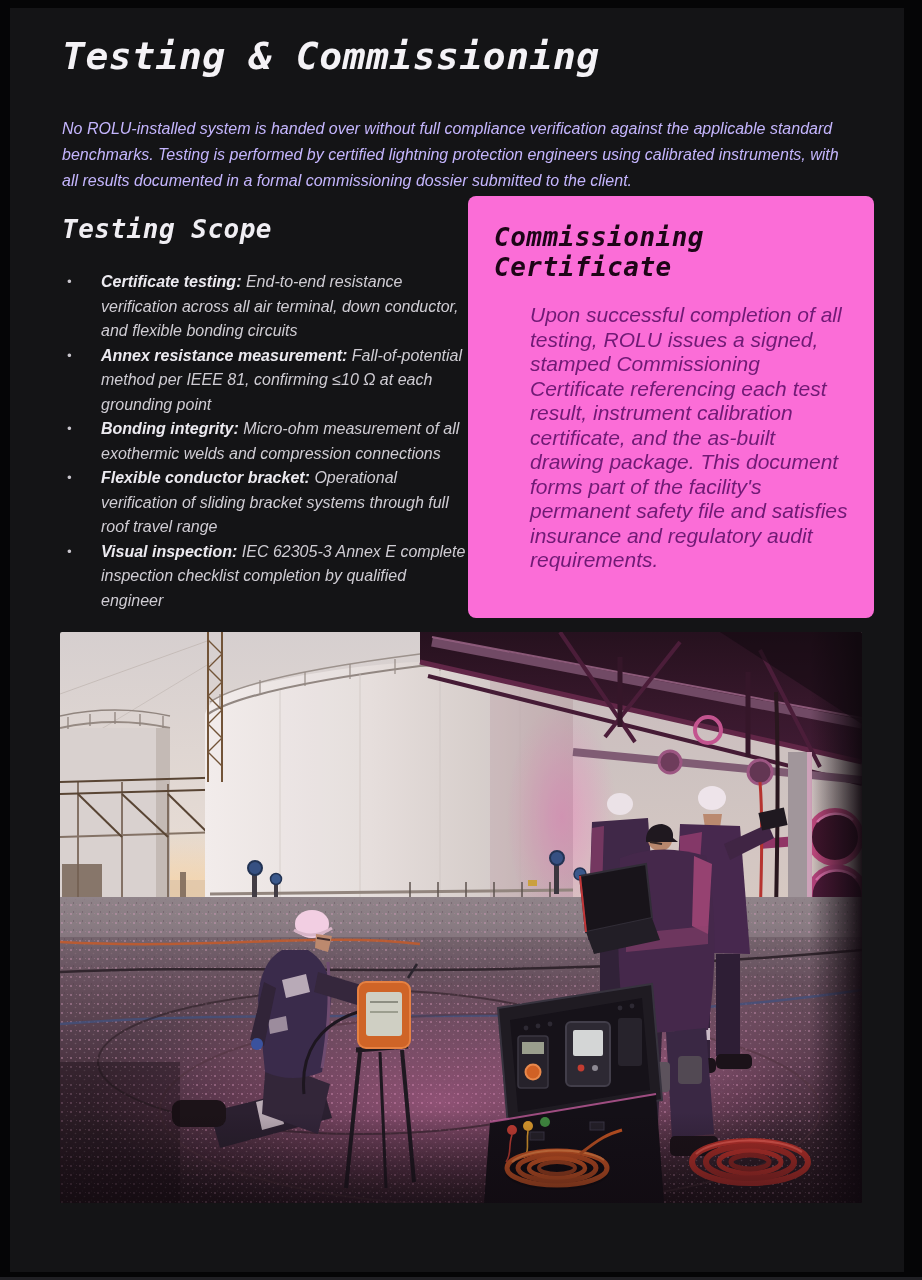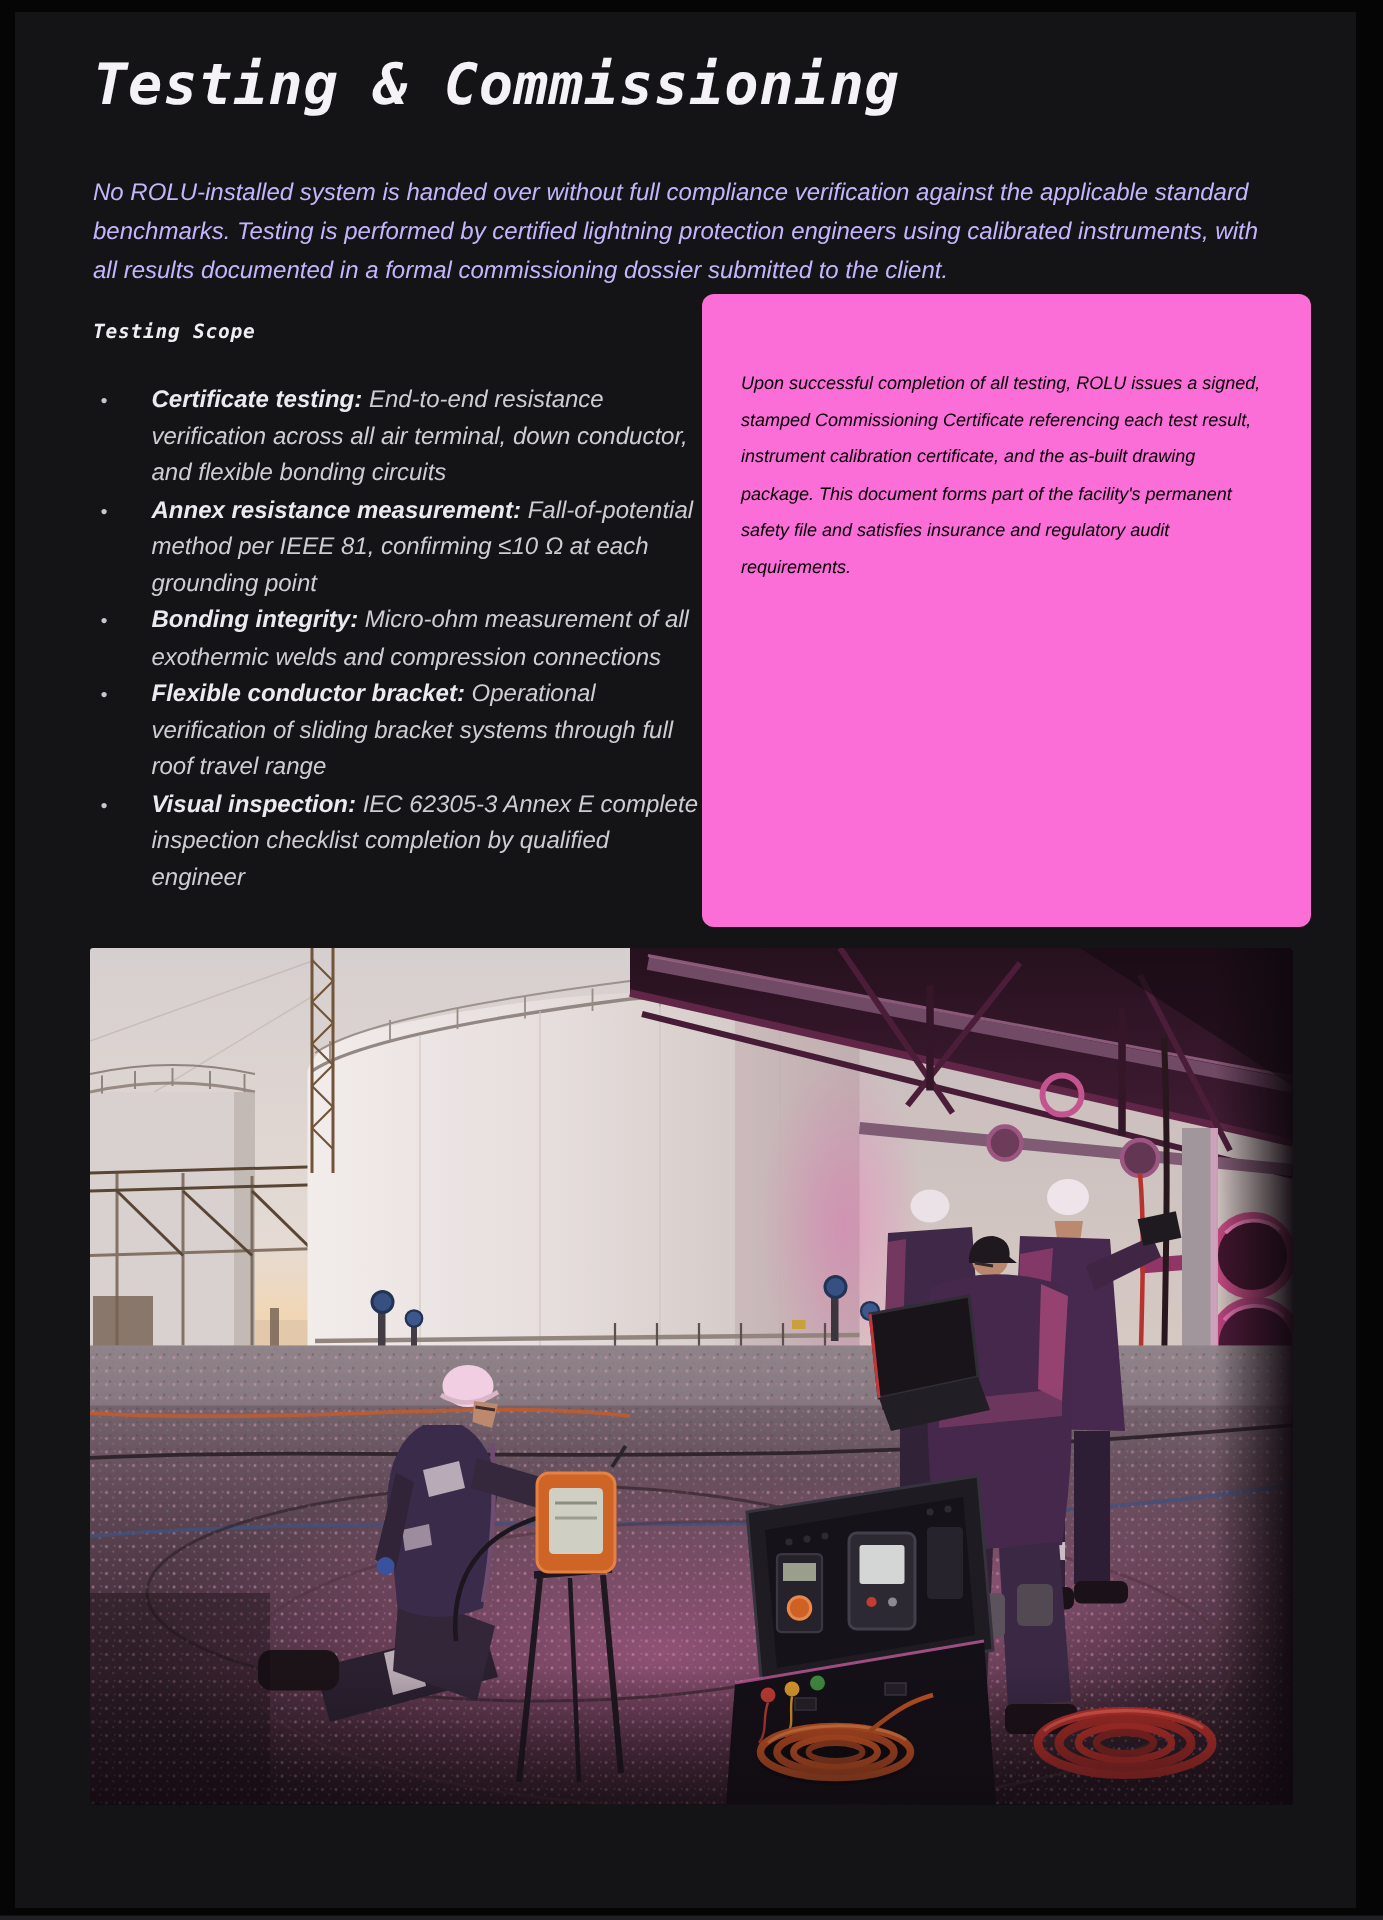--- a/index.html
+++ b/index.html
@@ -11,31 +11,31 @@
                  background:#202024; }
 
   .doc-title { position:absolute; left:52px; top:26px;
                font-family:"DejaVu Sans Mono", monospace; font-weight:bold;
                font-size:38px; letter-spacing:0.5px; color:#f4f2f6; }
   .intro { position:absolute; left:52px; top:108px; width:796px;
            font-size:16px; line-height:26px; color:#c4b5fd; }
 
   .left-col { position:absolute; left:52px; top:206px; width:404px; }
   .section-h { font-family:"DejaVu Sans Mono", monospace; font-weight:bold;
-               font-size:13px; color:#f0eef3; letter-spacing:0.5px; }
+               font-size:26px; color:#f0eef3; letter-spacing:0.5px; }
   .scope-list { list-style:none; margin-top:26px; }
   .scope-list li { display:flex; font-size:16px; line-height:24.5px; color:#cfccd3; }
   .blt { flex:none; width:39px; padding-left:5px; font-size:13px; color:#c9c6cd; }
   .li-body { flex:1; }
   .lead { font-weight:bold; color:#eceaf0; }
 
   .cert-card { position:absolute; left:458px; top:188px; width:406px; height:422px;
                background:#fb6dd7; border-radius:8px; padding:26px 26px; }
   .cert-card .section-h { color:#1d0517; }
-  .cert-card p { margin-top:21px; font-size:12px; line-height:24.5px; color:#000000; }
+  .cert-card p { margin-top:21px; font-size:21px; line-height:24.5px; color:#701a75;margin-left:36px; }
 
   .photo { position:absolute; left:50px; top:624px; width:802px; height:571px;
            background:#0b0a0c; overflow:hidden; border-radius:2px; }
   .photo svg { display:block; }
 </style>
 </head>
 <body>
 
 <div class="page">
 
@@ -63,20 +63,21 @@
         <span class="li-body"><span class="lead">Flexible conductor bracket:</span> <span>Operational verification of sliding bracket systems through full roof travel range</span></span>
       </li>
       <li>
         <span class="blt">•</span>
         <span class="li-body"><span class="lead">Visual inspection:</span> <span>IEC 62305-3 Annex E complete inspection checklist completion by qualified engineer</span></span>
       </li>
     </ul>
   </div>
 
   <div class="cert-card" style="background: rgb(251, 109, 215);">
+    <h2 class="section-h">Commissioning Certificate</h2>
     <p>Upon successful completion of all testing, ROLU issues a signed, stamped Commissioning Certificate referencing each test result, instrument calibration certificate, and the as-built drawing package. This document forms part of the facility's permanent safety file and satisfies insurance and regulatory audit requirements.</p>
   </div>
 
   <figure class="photo">
     <svg width="802" height="571" viewBox="0 0 802 571" xmlns="http://www.w3.org/2000/svg">
       <defs>
         <linearGradient id="skyG" x1="0" y1="0" x2="0" y2="1">
           <stop offset="0" stop-color="#d6d3d1"></stop>
             <stop offset="1" stop-color="#ece4d8"></stop>
         </linearGradient>

